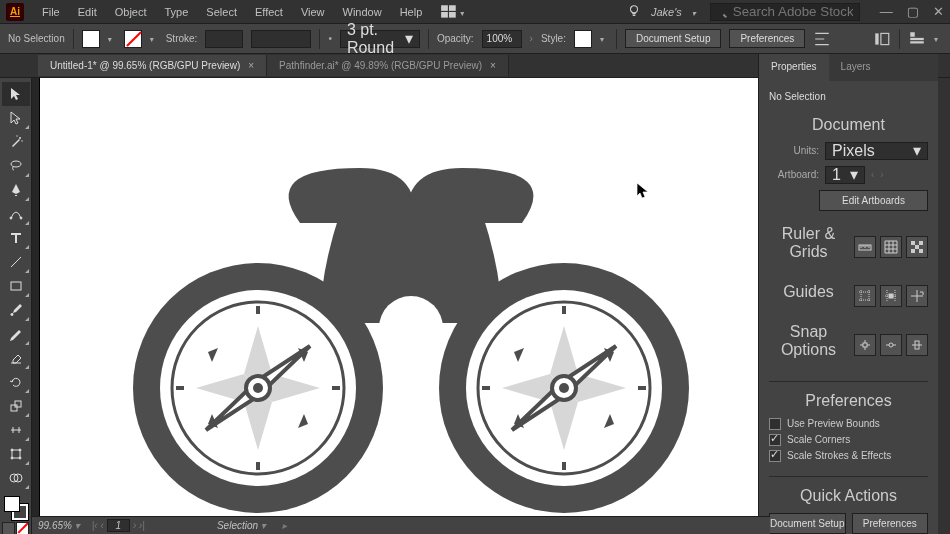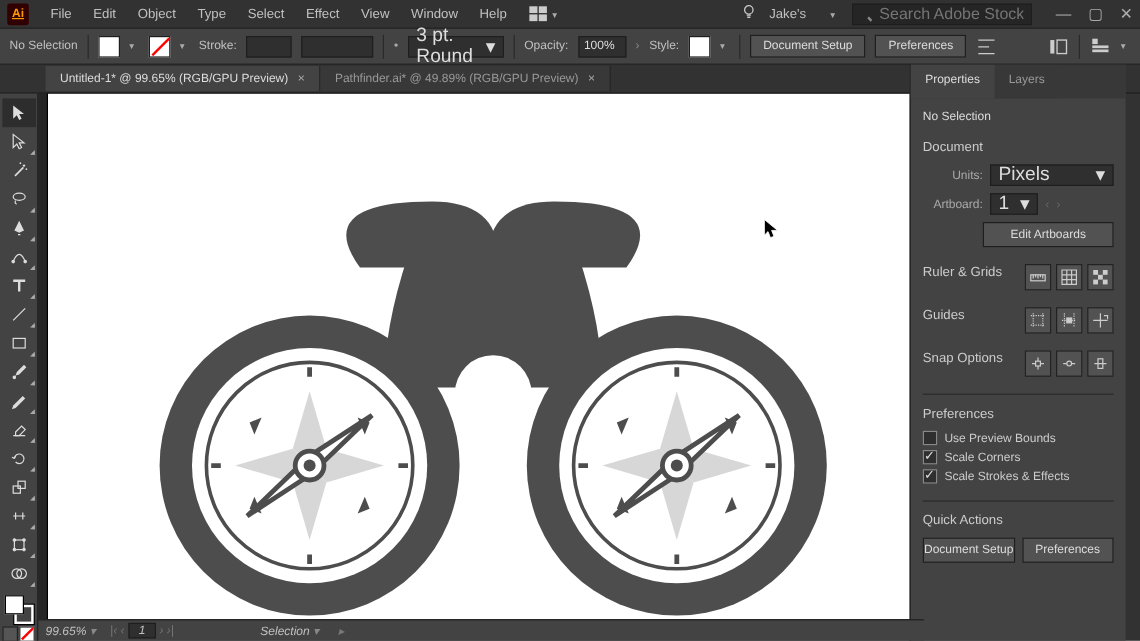--- a/index.html
+++ b/index.html
@@ -53,21 +53,21 @@
 .artboard { position: absolute; left: 8px; top: 0; width: 742px; height: 440px; background: #fff; box-shadow: 0 0 0 1px #000; }
 .cursor-arrow { position: absolute; left: 604px; top: 104px; pointer-events: none; }
 
 
 .panel { position: absolute; right: 12px; top: 54px; width: 180px; bottom: 0; background: #434343; border-left: 1px solid #1e1e1e; display: flex; flex-direction: column; font-size: 10px; }
 .panel-tabs { display: flex; height: 28px; background: #383838; }
 .panel-tab { padding: 7px 12px; background: #434343; color: #ddd; }
 .panel-tab.off { background: #383838; color: #999; }
 .panel-body { padding: 10px 10px; overflow-y: auto; color: #ccc; }
 .psec { margin-bottom: 14px; }
-.psec-title { font-size: 11px; color: #ccc; margin-bottom: 8px; }
+.psec-title { font-size: 16px; color: #ccc; margin-bottom: 8px; text-align: center; }
 .prow { display: flex; align-items: center; gap: 6px; margin-bottom: 6px; }
 .prow label { width: 50px; text-align: right; color: #aaa; }
 .psel { background: #2f2f2f; border: 1px solid #1e1e1e; color: #ddd; padding: 2px 6px; flex: 1; height: 18px; font-size: 16px; display: flex; align-items: center; justify-content: space-between; }
 .pinput { background: #2f2f2f; border: 1px solid #1e1e1e; color: #ddd; padding: 2px 4px; width: 40px; height: 18px; font-size: 10px; }
 .pbtn-full { background: #525252; border: 1px solid #1e1e1e; padding: 4px 0; text-align: center; color: #ddd; font-size: 10px; cursor: default; }
 .iconrow { display: flex; gap: 4px; justify-content: flex-end; }
 .iconbox { width: 22px; height: 22px; background: #525252; border: 1px solid #222; display: flex; align-items: center; justify-content: center; }
 .chk { display: flex; align-items: center; gap: 6px; margin-bottom: 4px; }
 .chkbox { width: 12px; height: 12px; border: 1px solid #888; background: #2f2f2f; position: relative; }
 .chkbox.on::after { content: "✓"; position: absolute; top: -3px; left: 0; font-size: 11px; color: #ddd; }
@@ -103,21 +103,21 @@
       </svg>
   </div>
   <span class="opt-drop"></span>
   <div class="menu-right">
     <div>
       <svg class="lightbulb" viewBox="0 0 16 16" fill="none" stroke="#ccc" stroke-width="1.2">
           <circle cx="8" cy="6" r="4"></circle>
           <path d="M6 11h4M6.5 13h3"></path>
         </svg>
     </div>
-    <div style="display:flex;align-items:center;gap:20px;">
+    <div style="display:flex;align-items:center;gap:10px;font-style:italic;">
       <span>Jake's</span>
       <span class="opt-drop"></span>
     </div>
     <div class="search-wrap">
       <input class="search-stock" placeholder="Search Adobe Stock" style="">
     </div>
     <div class="win-controls">
       <span>—</span>
       <span>▢</span>
       <span>✕</span>

